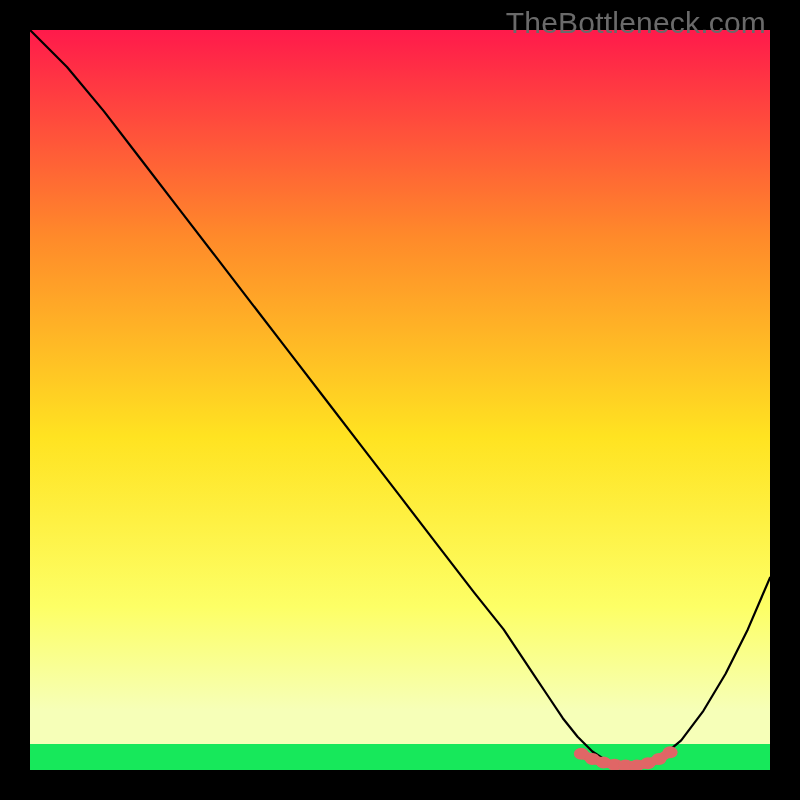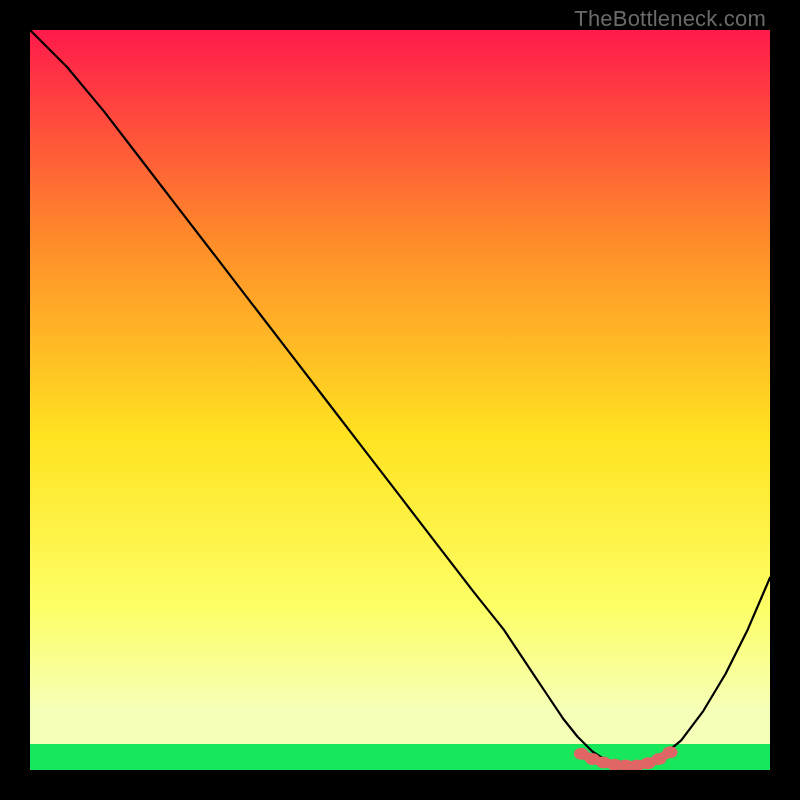--- a/index.html
+++ b/index.html
@@ -17,21 +17,21 @@
     top: 30px;
     width: 740px;
     height: 740px;
     background: #000;
   }
   .watermark {
     position: absolute;
     top: 6px;
     right: 34px;
     color: #6a6a6a;
-    font-size: 22px;
+    font-size: 30px;
     font-weight: 500;
     letter-spacing: 0.2px;
     z-index: 10;
   }
   svg.plot {
     position: absolute;
     left: 30px;
     top: 30px;
     width: 740px;
     height: 740px;

